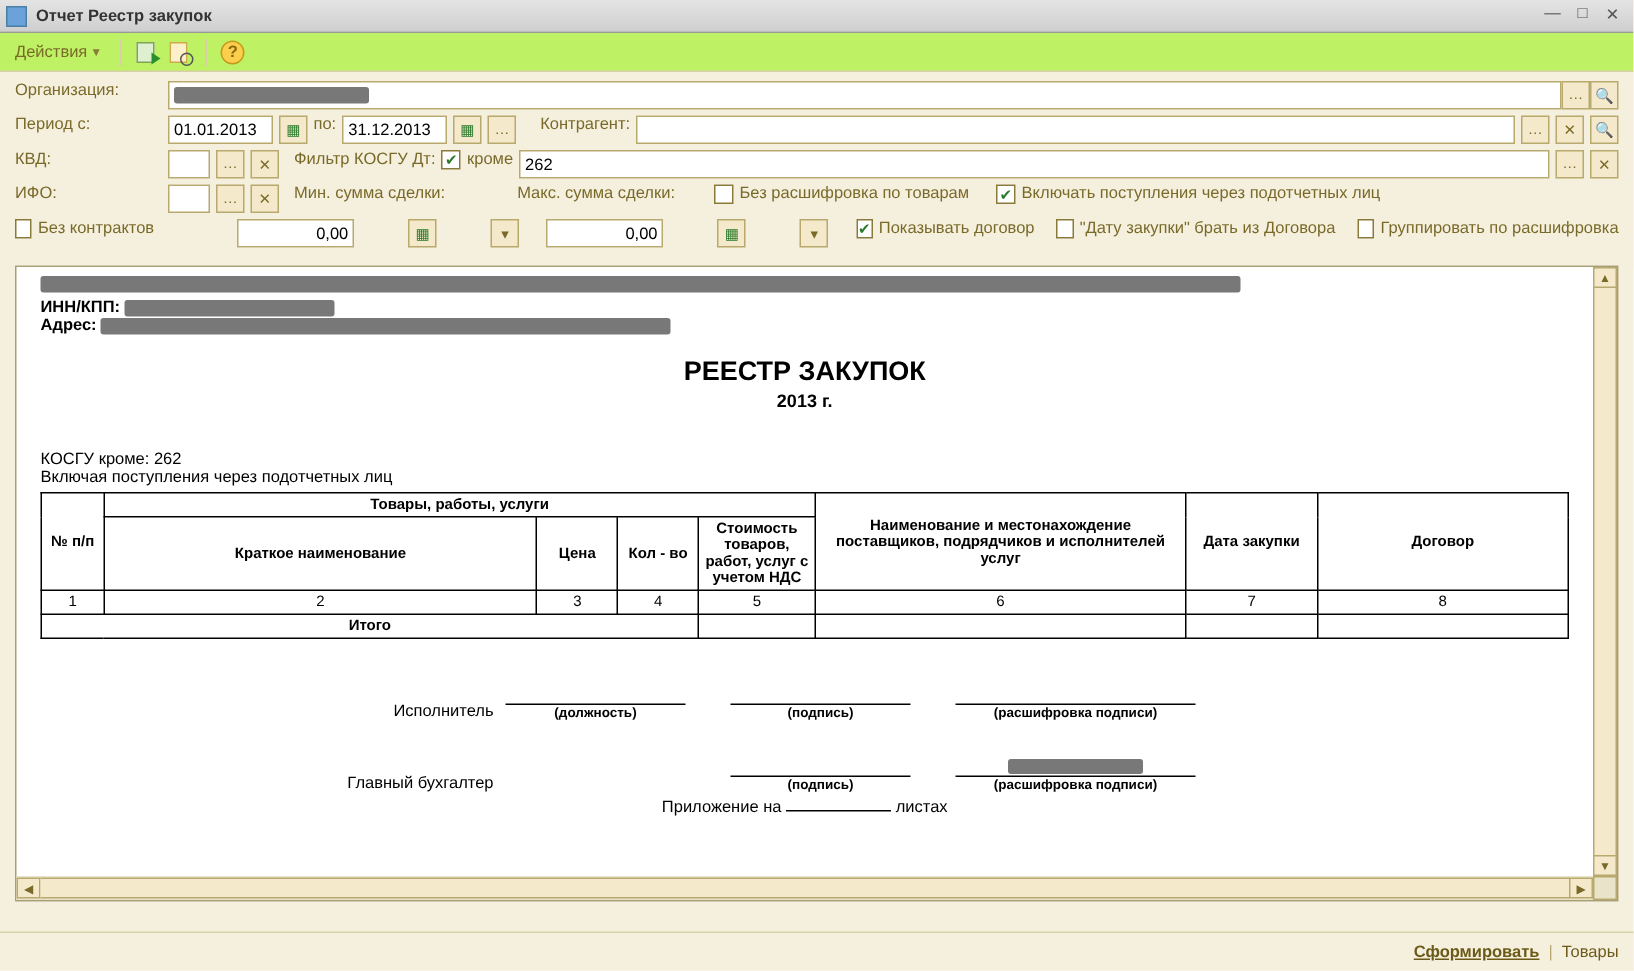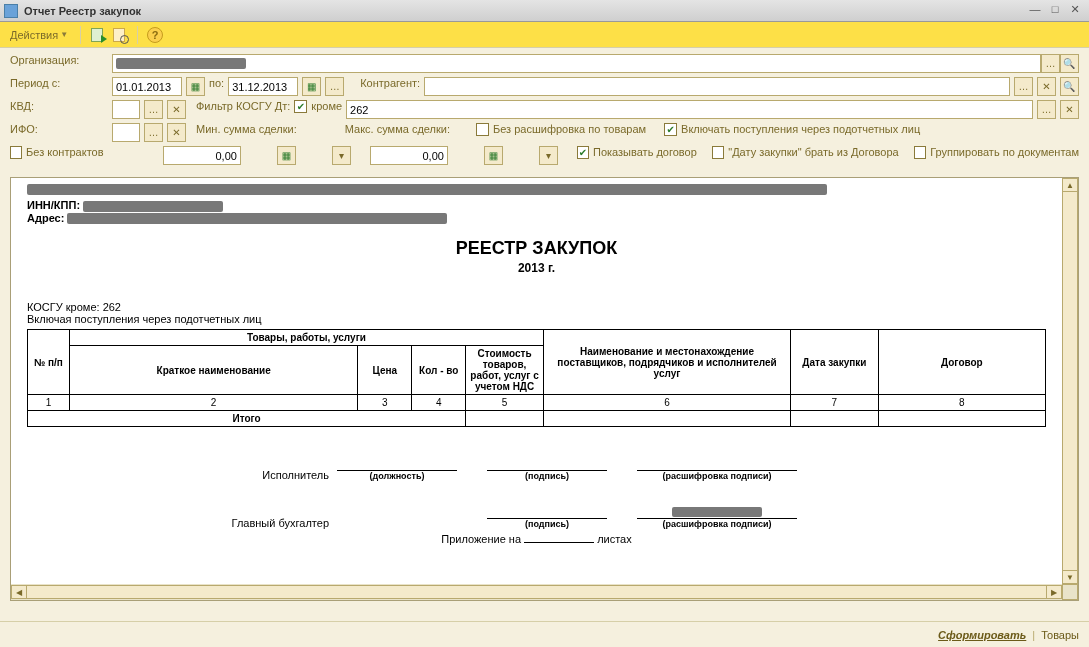--- a/index.html
+++ b/index.html
@@ -5,21 +5,21 @@
   * { box-sizing: border-box; margin: 0; padding: 0; }
   body { font-family: Arial, sans-serif; font-size: 11px; background: #f5f0de; width: 1089px; height: 647px; overflow: hidden; }
 
   
   .titlebar { height: 22px; background: linear-gradient(#e4e4e4,#cfcfcf); display: flex; align-items: center; padding: 0 4px; border-bottom: 1px solid #999; }
   .titlebar .icon { width: 14px; height: 14px; background: #6aa2d9; margin-right: 6px; border:1px solid #4a7fa8;}
   .titlebar .title { font-weight: bold; color: #333; flex:1;}
   .titlebar .wbtn { width: 20px; height:16px; text-align:center; color:#555; cursor:pointer; }
 
   
-  .toolbar { height: 26px; background: #fde047; display:flex; align-items:center; padding:0 6px; gap:4px; border-bottom:1px solid #d6cfa8;}
+  .toolbar { height: 26px; background: #bef264; display:flex; align-items:center; padding:0 6px; gap:4px; border-bottom:1px solid #d6cfa8;}
   .toolbar .menu { display:flex; align-items:center; color:#7a6a2a; cursor:pointer; padding:2px 4px;}
   .toolbar .menu .caret { font-size:8px; color:#8a7a3a; margin-left:2px;}
   .toolbar .sep { width:1px; height:18px; background:#d6cfa8; margin:0 4px;}
   .toolbar .ticon { width:18px; height:18px; display:flex; align-items:center; justify-content:center; cursor:pointer;}
   .ico-doc-play{ width:14px;height:14px; position:relative;}
   .ico-doc-play::before{content:"";position:absolute;left:0;top:0;width:10px;height:12px;border:1px solid #7fa457;background:#dff0d0;}
   .ico-doc-play::after{content:"";position:absolute;right:-2px;bottom:-1px;border-left:6px solid #2a8e2a;border-top:4px solid transparent;border-bottom:4px solid transparent;}
   .ico-doc-glass{ width:14px;height:14px; position:relative;}
   .ico-doc-glass::before{content:"";position:absolute;left:0;top:0;width:10px;height:12px;border:1px solid #cca94a;background:#fdf0c8;}
   .ico-doc-glass::after{content:"";position:absolute;right:-2px;bottom:-2px;width:7px;height:7px;border:1.5px solid #555;border-radius:50%;}
@@ -61,21 +61,21 @@
   .scroll-h .track { flex:1; height:14px; border:1px solid #b8a96e; border-left:none; border-right:none; background:#f4eacb;}
   .scroll-v { width:16px; background:#e9e3c9; display:flex; flex-direction:column;}
   .scroll-v .arr { height:14px;border:1px solid #b8a96e;background:#f4eacb;display:flex;align-items:center;justify-content:center;font-size:8px;color:#7a6a2a;cursor:pointer;}
   .scroll-v .track { flex:1; border:1px solid #b8a96e; border-top:none;border-bottom:none; background:#f4eacb;}
   .body-row{ display:flex; flex:1;}
   .body-col{ flex:1; display:flex; flex-direction:column;}
   .corner{ width:16px;height:16px;background:#e9e3c9;border:1px solid #b8a96e;}
 
   
   .footer { position:absolute; bottom:0; left:0; right:0; height:26px; background:#f5f0de; border-top:1px solid #d6cfa8; display:flex; align-items:center; justify-content:flex-end; padding:0 10px; gap:6px;}
-  .footer .link { color:#6b5a18; font-weight:bold; text-decoration:underline; cursor:pointer;font-style:italic;}
+  .footer .link { color:#6b5a18; font-weight:bold; text-decoration:underline; cursor:pointer;}
   .footer .sep2 { color:#b8a96e;}
   .footer .close { color:#6b5a18; cursor:pointer;}
 </style>
 </head>
 <body>
 
 <div class="titlebar">
   <div class="icon"></div>
   <div class="title">Отчет  Реестр закупок</div>
   <div class="wbtn">—</div>
@@ -173,21 +173,21 @@
       <div class="btn-el">▾</div>
     </div>
     <span style="width:12px"></span>
     <span class="chk checked"></span>
     <span class="lbl">Показывать договор</span>
     <span style="width:8px"></span>
     <span class="chk"></span>
     <span class="lbl">"Дату закупки" брать из Договора</span>
     <span style="width:8px"></span>
     <span class="chk"></span>
-    <span class="lbl">Группировать по документам</span>
+    <span class="lbl">Группировать по расшифровка</span>
   </div>
 </div>
 
 <div class="report-wrap">
   <div class="body-row">
     <div class="body-col">
       <div class="report-body">
         <div class="redacted" style="width:800px;margin-bottom:4px;"></div>
         <div><span class="hl">ИНН/КПП:</span> <span class="redacted" style="display:inline-block;width:140px;vertical-align:middle;"></span></div>
         <div><span class="hl">Адрес:</span> <span class="redacted" style="display:inline-block;width:380px;vertical-align:middle;"></span></div>

